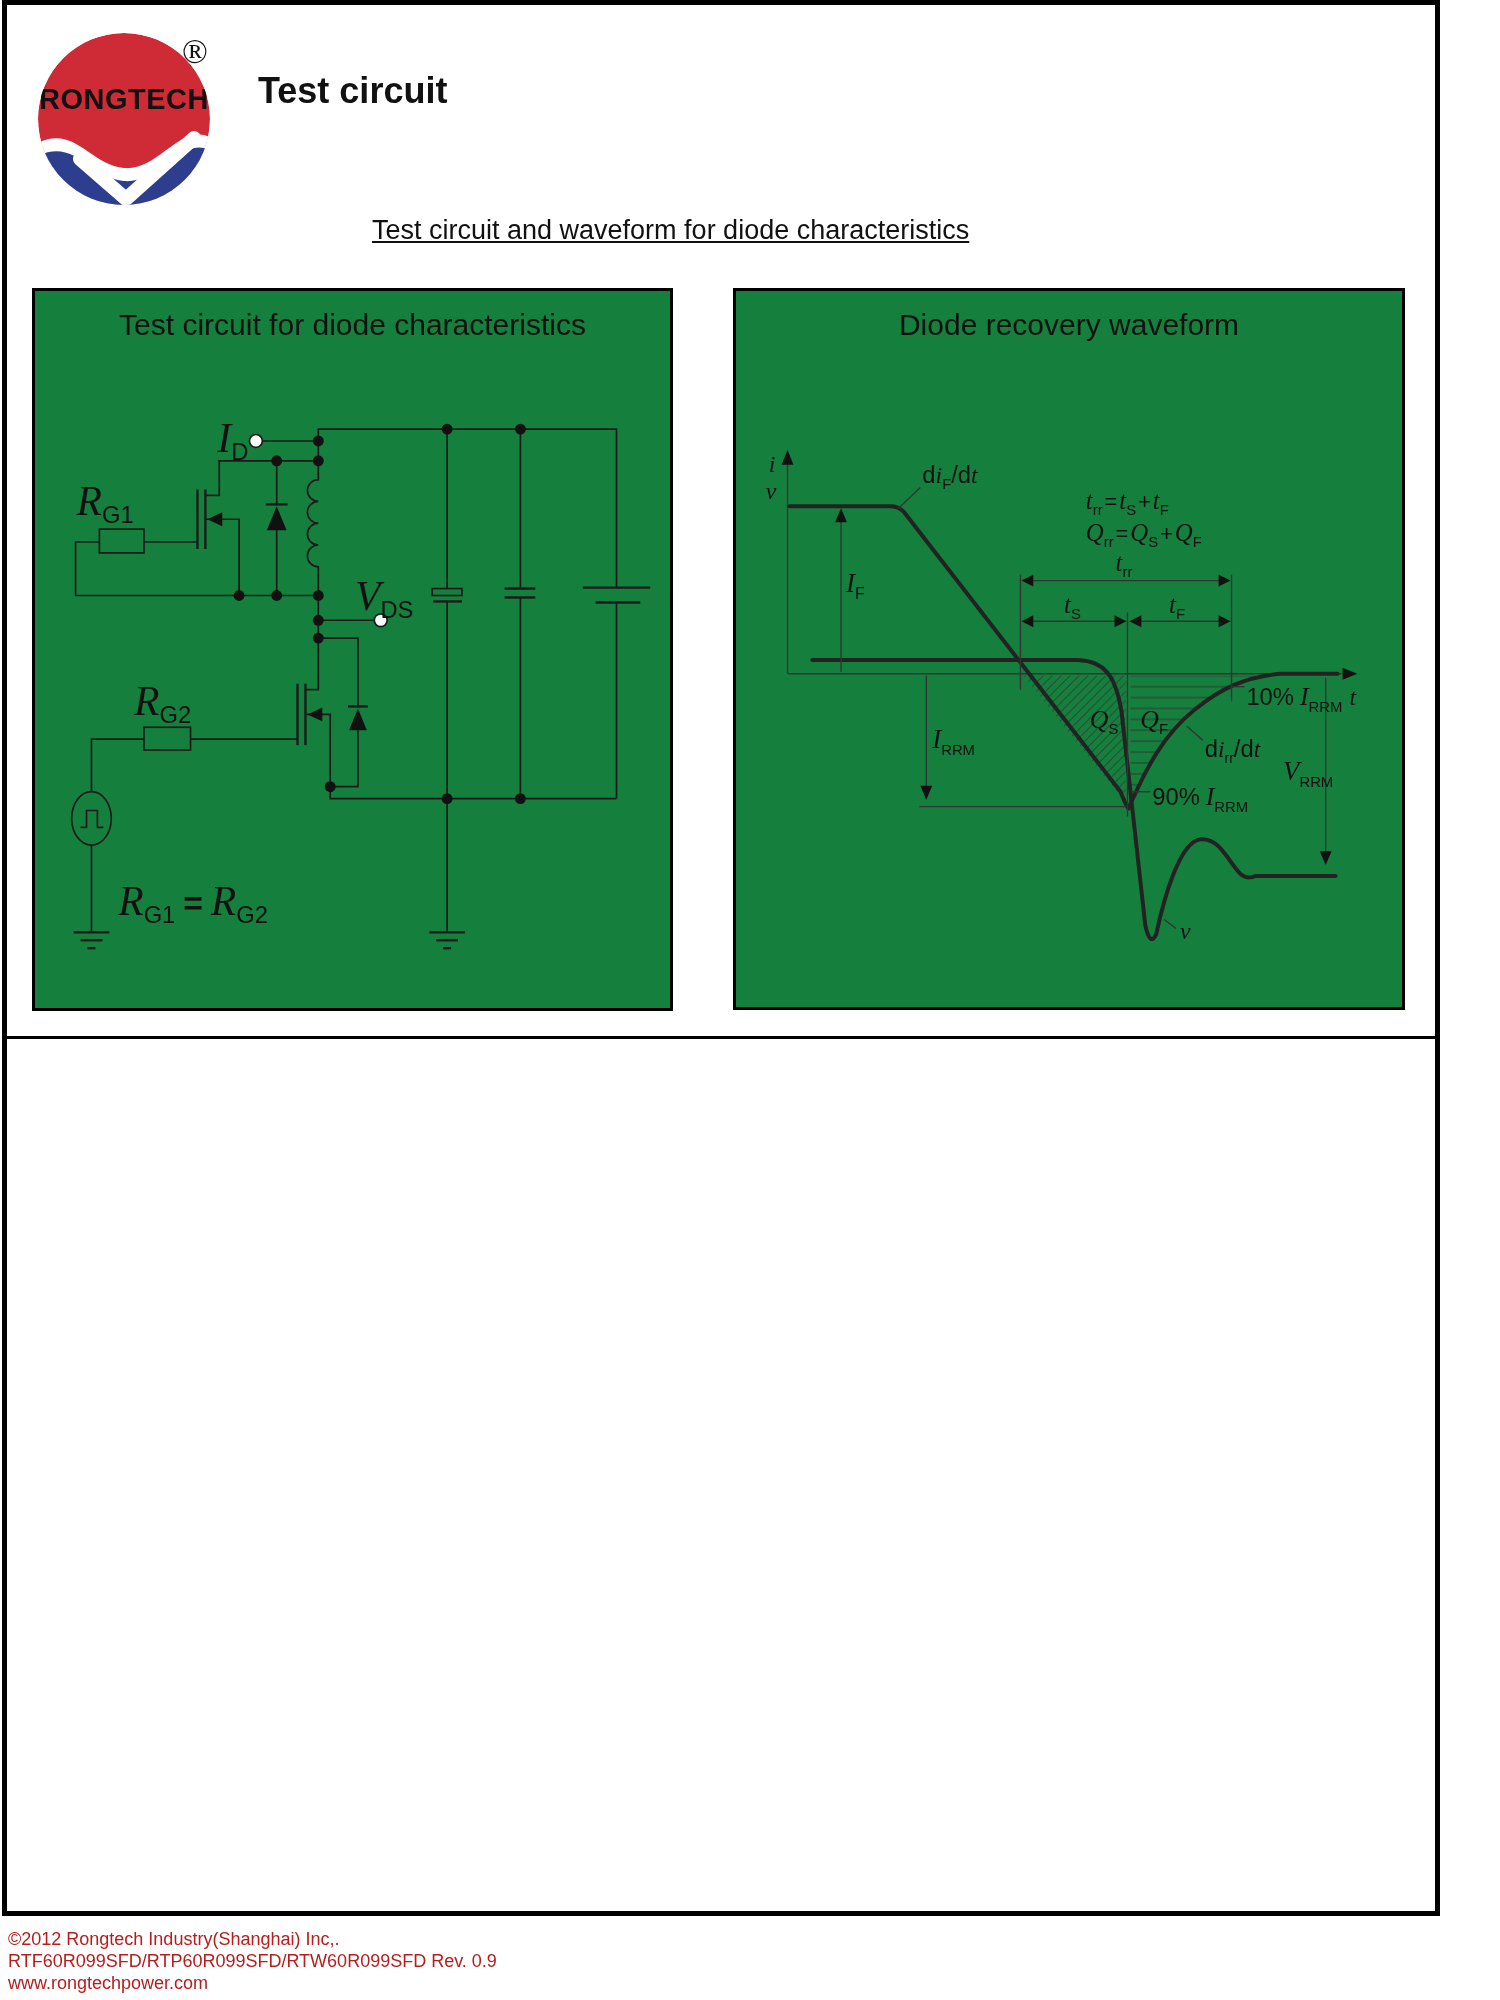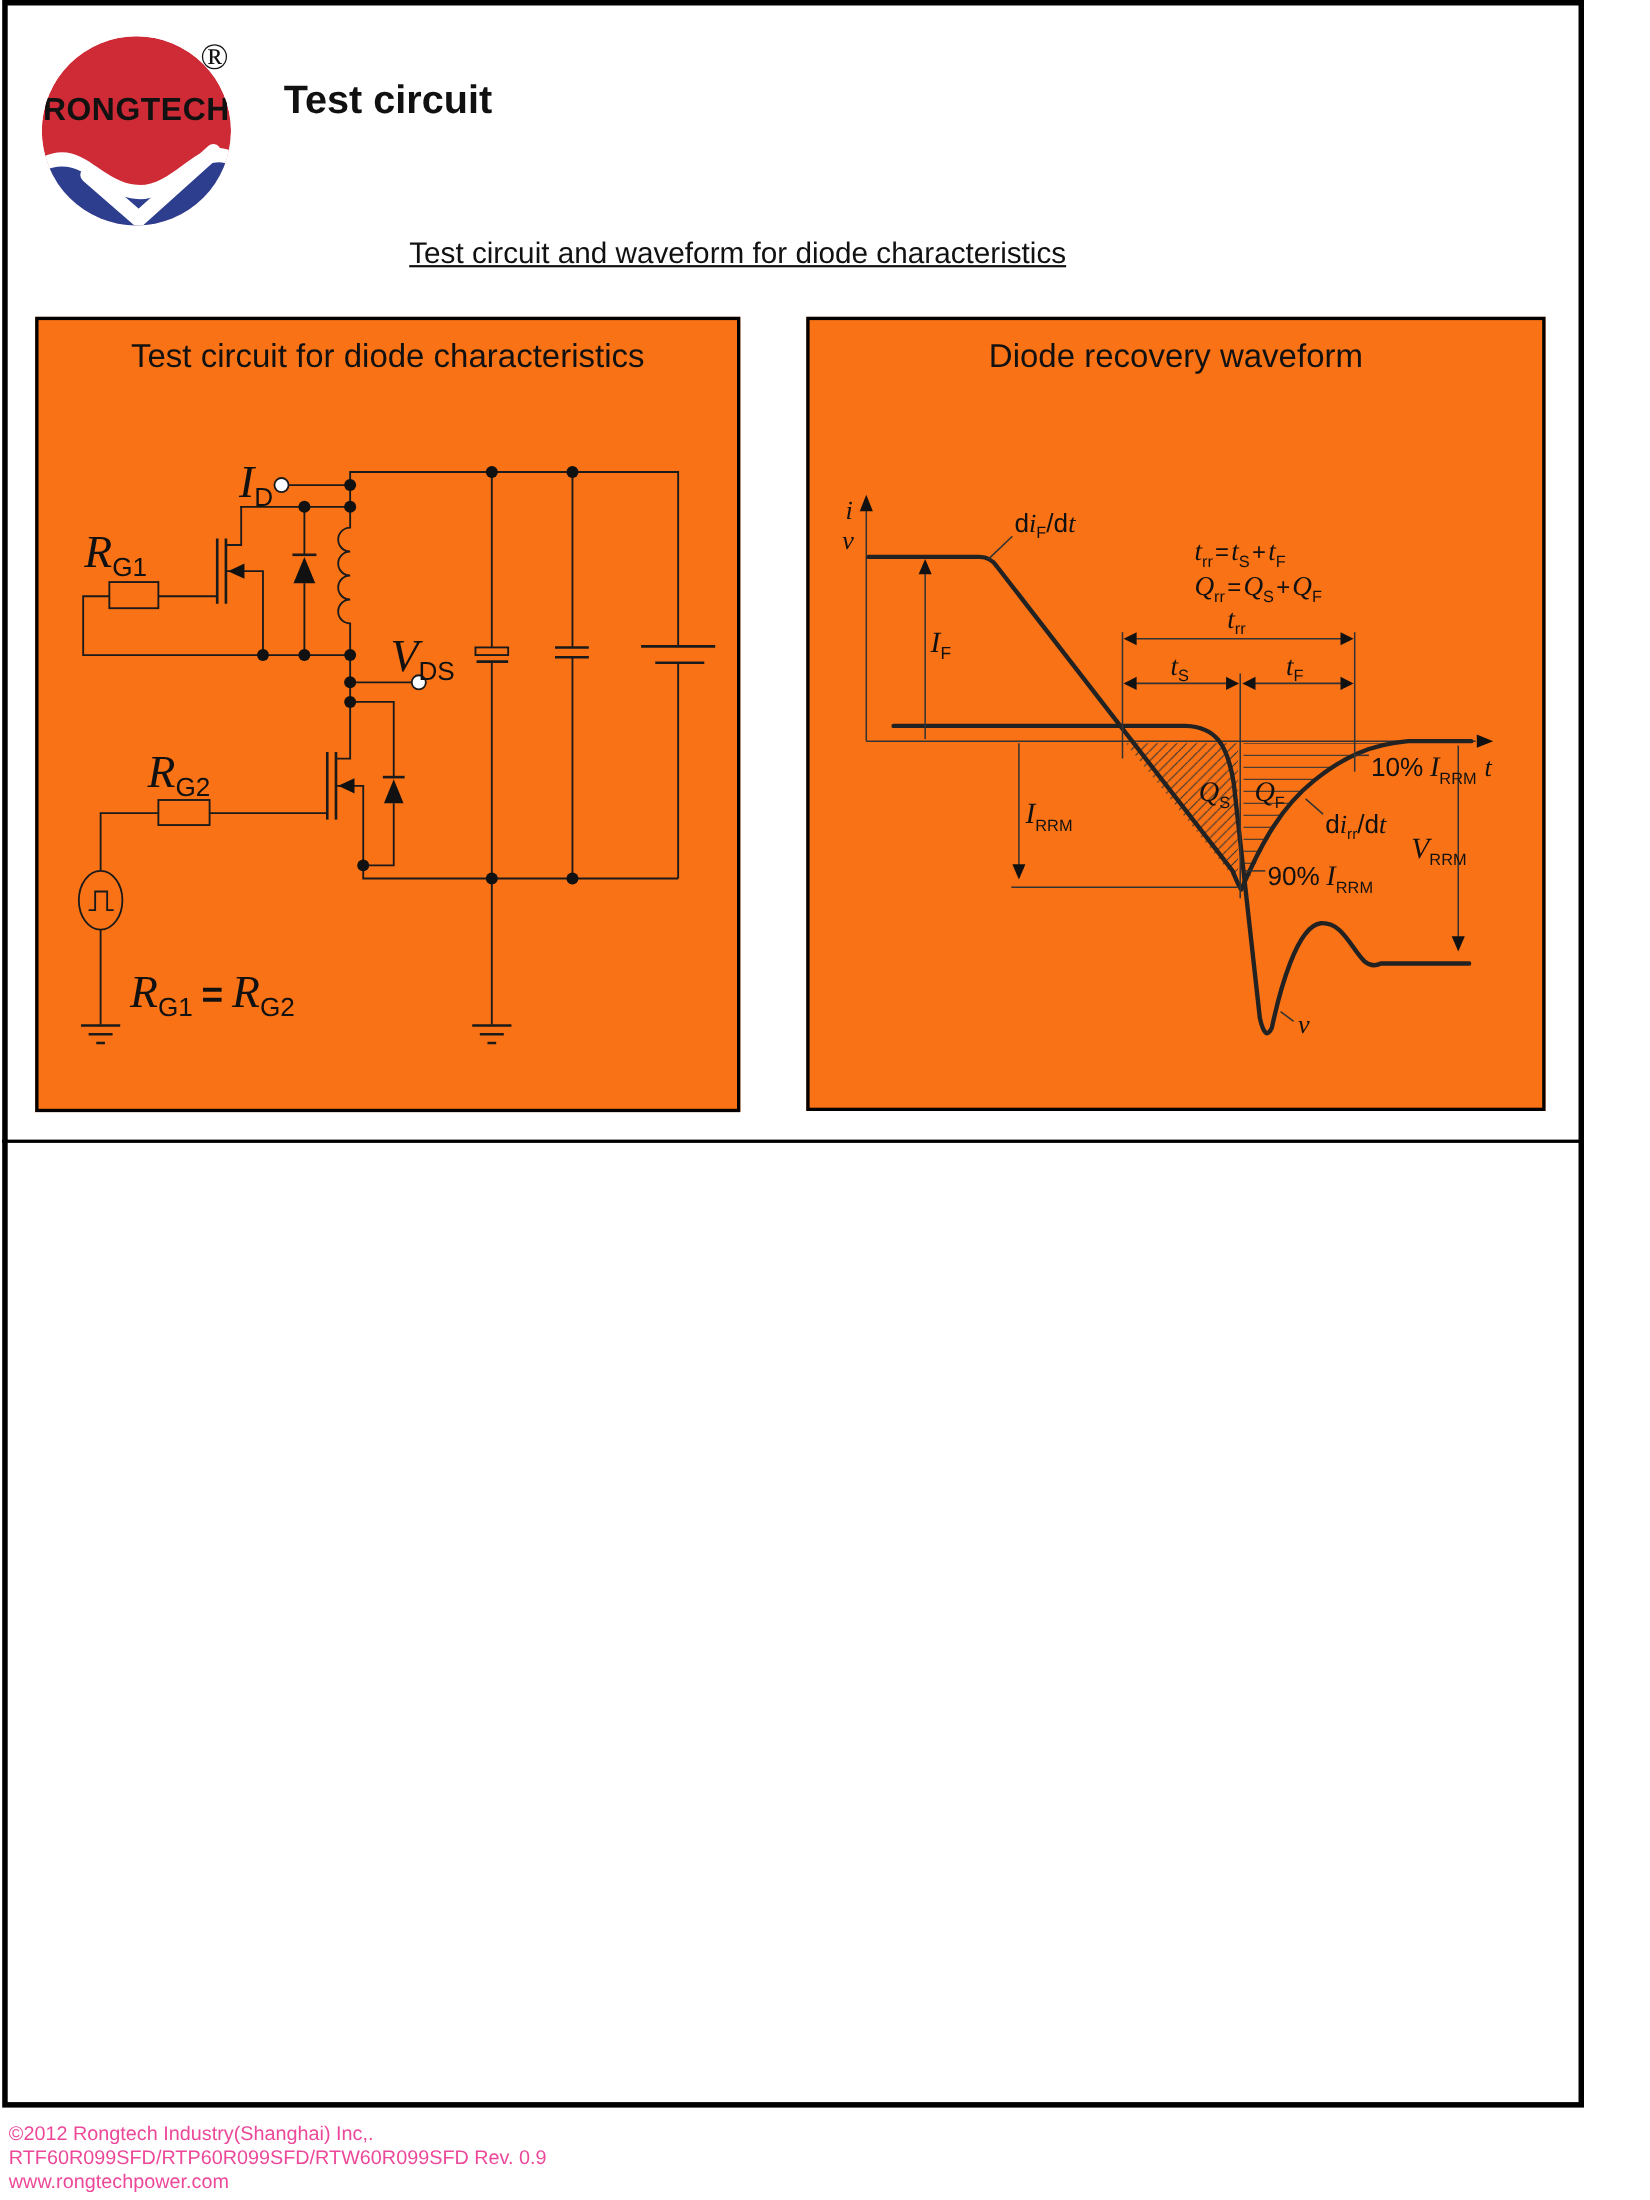--- a/index.html
+++ b/index.html
@@ -3,26 +3,26 @@
 <meta charset="utf-8">
 <style>
   html,body{margin:0;padding:0;background:#ffffff;}
   .page{position:relative;width:1500px;height:2000px;background:#ffffff;
         font-family:"Liberation Sans", sans-serif;color:#111;overflow:hidden;}
   .frame{position:absolute;left:2px;top:0px;width:1438px;height:1916px;
          border:5px solid #000;box-sizing:border-box;background:#fff;}
   .divider{position:absolute;left:2px;top:1036px;width:1438px;height:3px;background:#000;}
   .app-title{position:absolute;left:258px;top:70px;font-size:36px;font-weight:bold;letter-spacing:0px;}
   .subtitle{position:absolute;left:372px;top:215px;font-size:27px;text-decoration:underline;}
-  .dbox{position:absolute;border:3px solid #000;box-sizing:border-box;background:#f97316;}
+  .dbox{position:absolute;border:3px solid #000;box-sizing:border-box;background:#15803d;}
   .box-left{left:32px;top:288px;width:641px;height:723px;}
   .box-right{left:733px;top:288px;width:672px;height:722px;}
   .box-title{position:absolute;top:17px;left:0;width:100%;text-align:center;font-size:30px;}
   .dbox svg{position:absolute;left:0;top:0;}
-  .footer{position:absolute;left:8px;top:1928px;font-size:18px;line-height:22px;color:#ec4899;}
+  .footer{position:absolute;left:8px;top:1928px;font-size:18px;line-height:22px;color:#b91c1c;}
   
   .w{stroke:#1a1a1a;fill:none;stroke-width:1.7px;}
   .bar{stroke:#1a1a1a;fill:none;stroke-width:2.4px;}
   .plate{stroke:#1a1a1a;fill:none;stroke-width:2.4px;}
   .dot{fill:#111;stroke:none;}
   .term{fill:#fff;stroke:#1a1a1a;stroke-width:1.7px;}
   .blk{fill:#111;stroke:none;}
   .thick{stroke:#222;stroke-width:4px;fill:none;stroke-linejoin:round;stroke-linecap:round;}
   .thin{stroke:#333;stroke-width:1.4px;fill:none;}
   .var{font-family:"Liberation Serif", serif;font-style:italic;fill:#111;}

